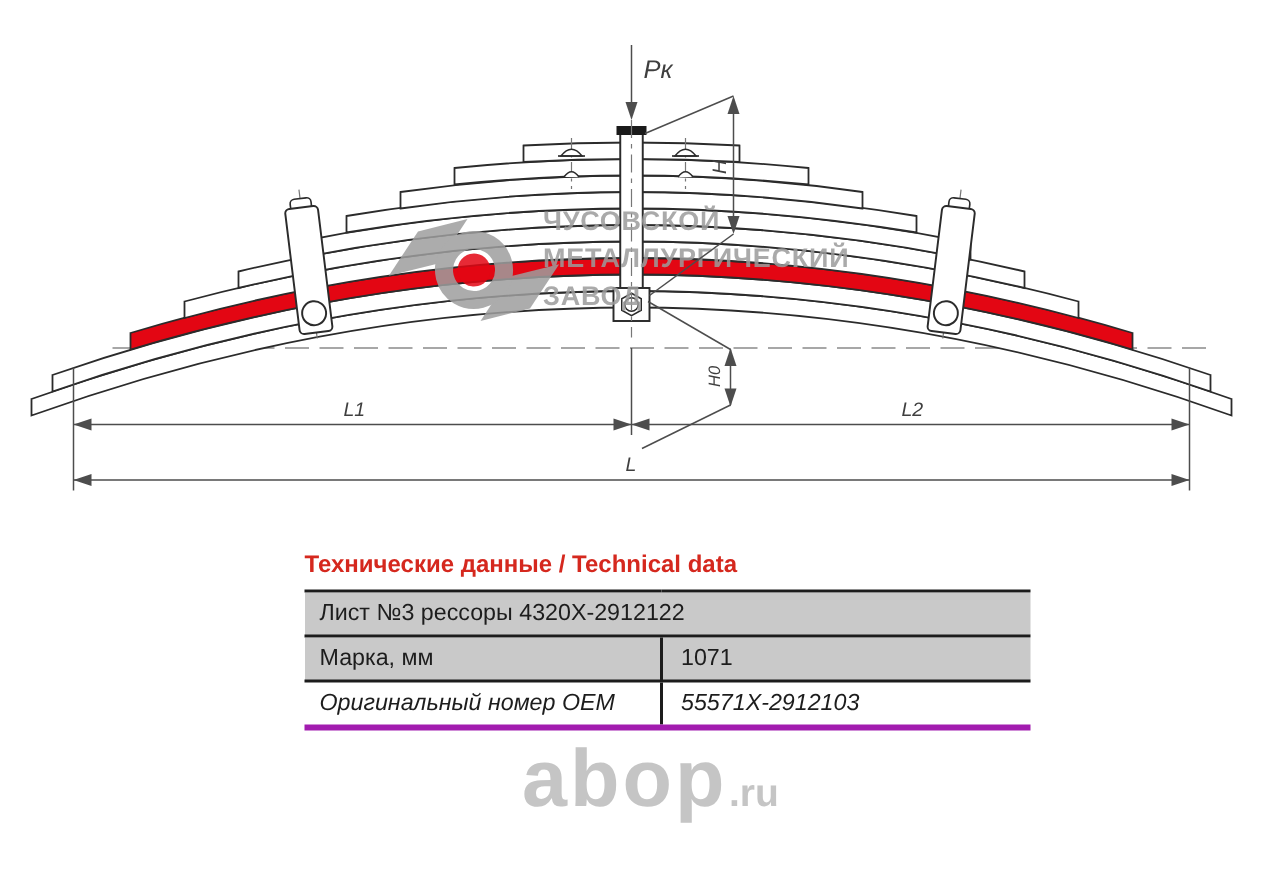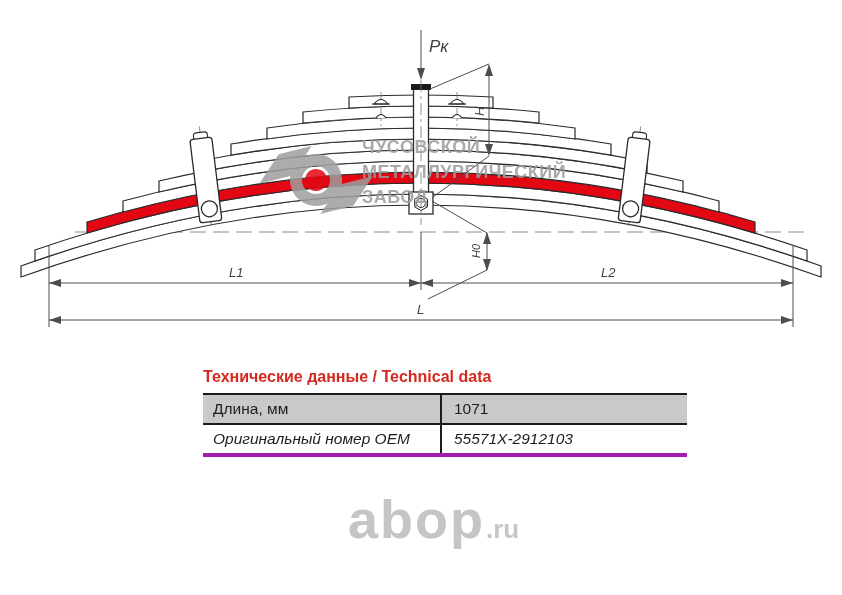--- a/index.html
+++ b/index.html
@@ -142,22 +142,25 @@
 
   
   <div class="tbl-wrap">
     <div class="tbl-title">Технические данные / Technical data</div>
     <table class="tech">
       <colgroup>
           <col class="c1">
           <col class="c2">
         </colgroup>
       <tbody>
+          <tr class="g">
+        <td colspan="2">Лист №3 рессоры 4320Х-2912122</td>
+      </tr>
       <tr class="g">
-        <td>Длина, мм</td>
+        <td>Марка, мм</td>
         <td class="val">1071</td>
       </tr>
       <tr class="last">
         <td>Оригинальный номер OEM</td>
         <td class="val">55571Х-2912103</td>
       </tr>
     </tbody>
       </table>
   </div>
 

